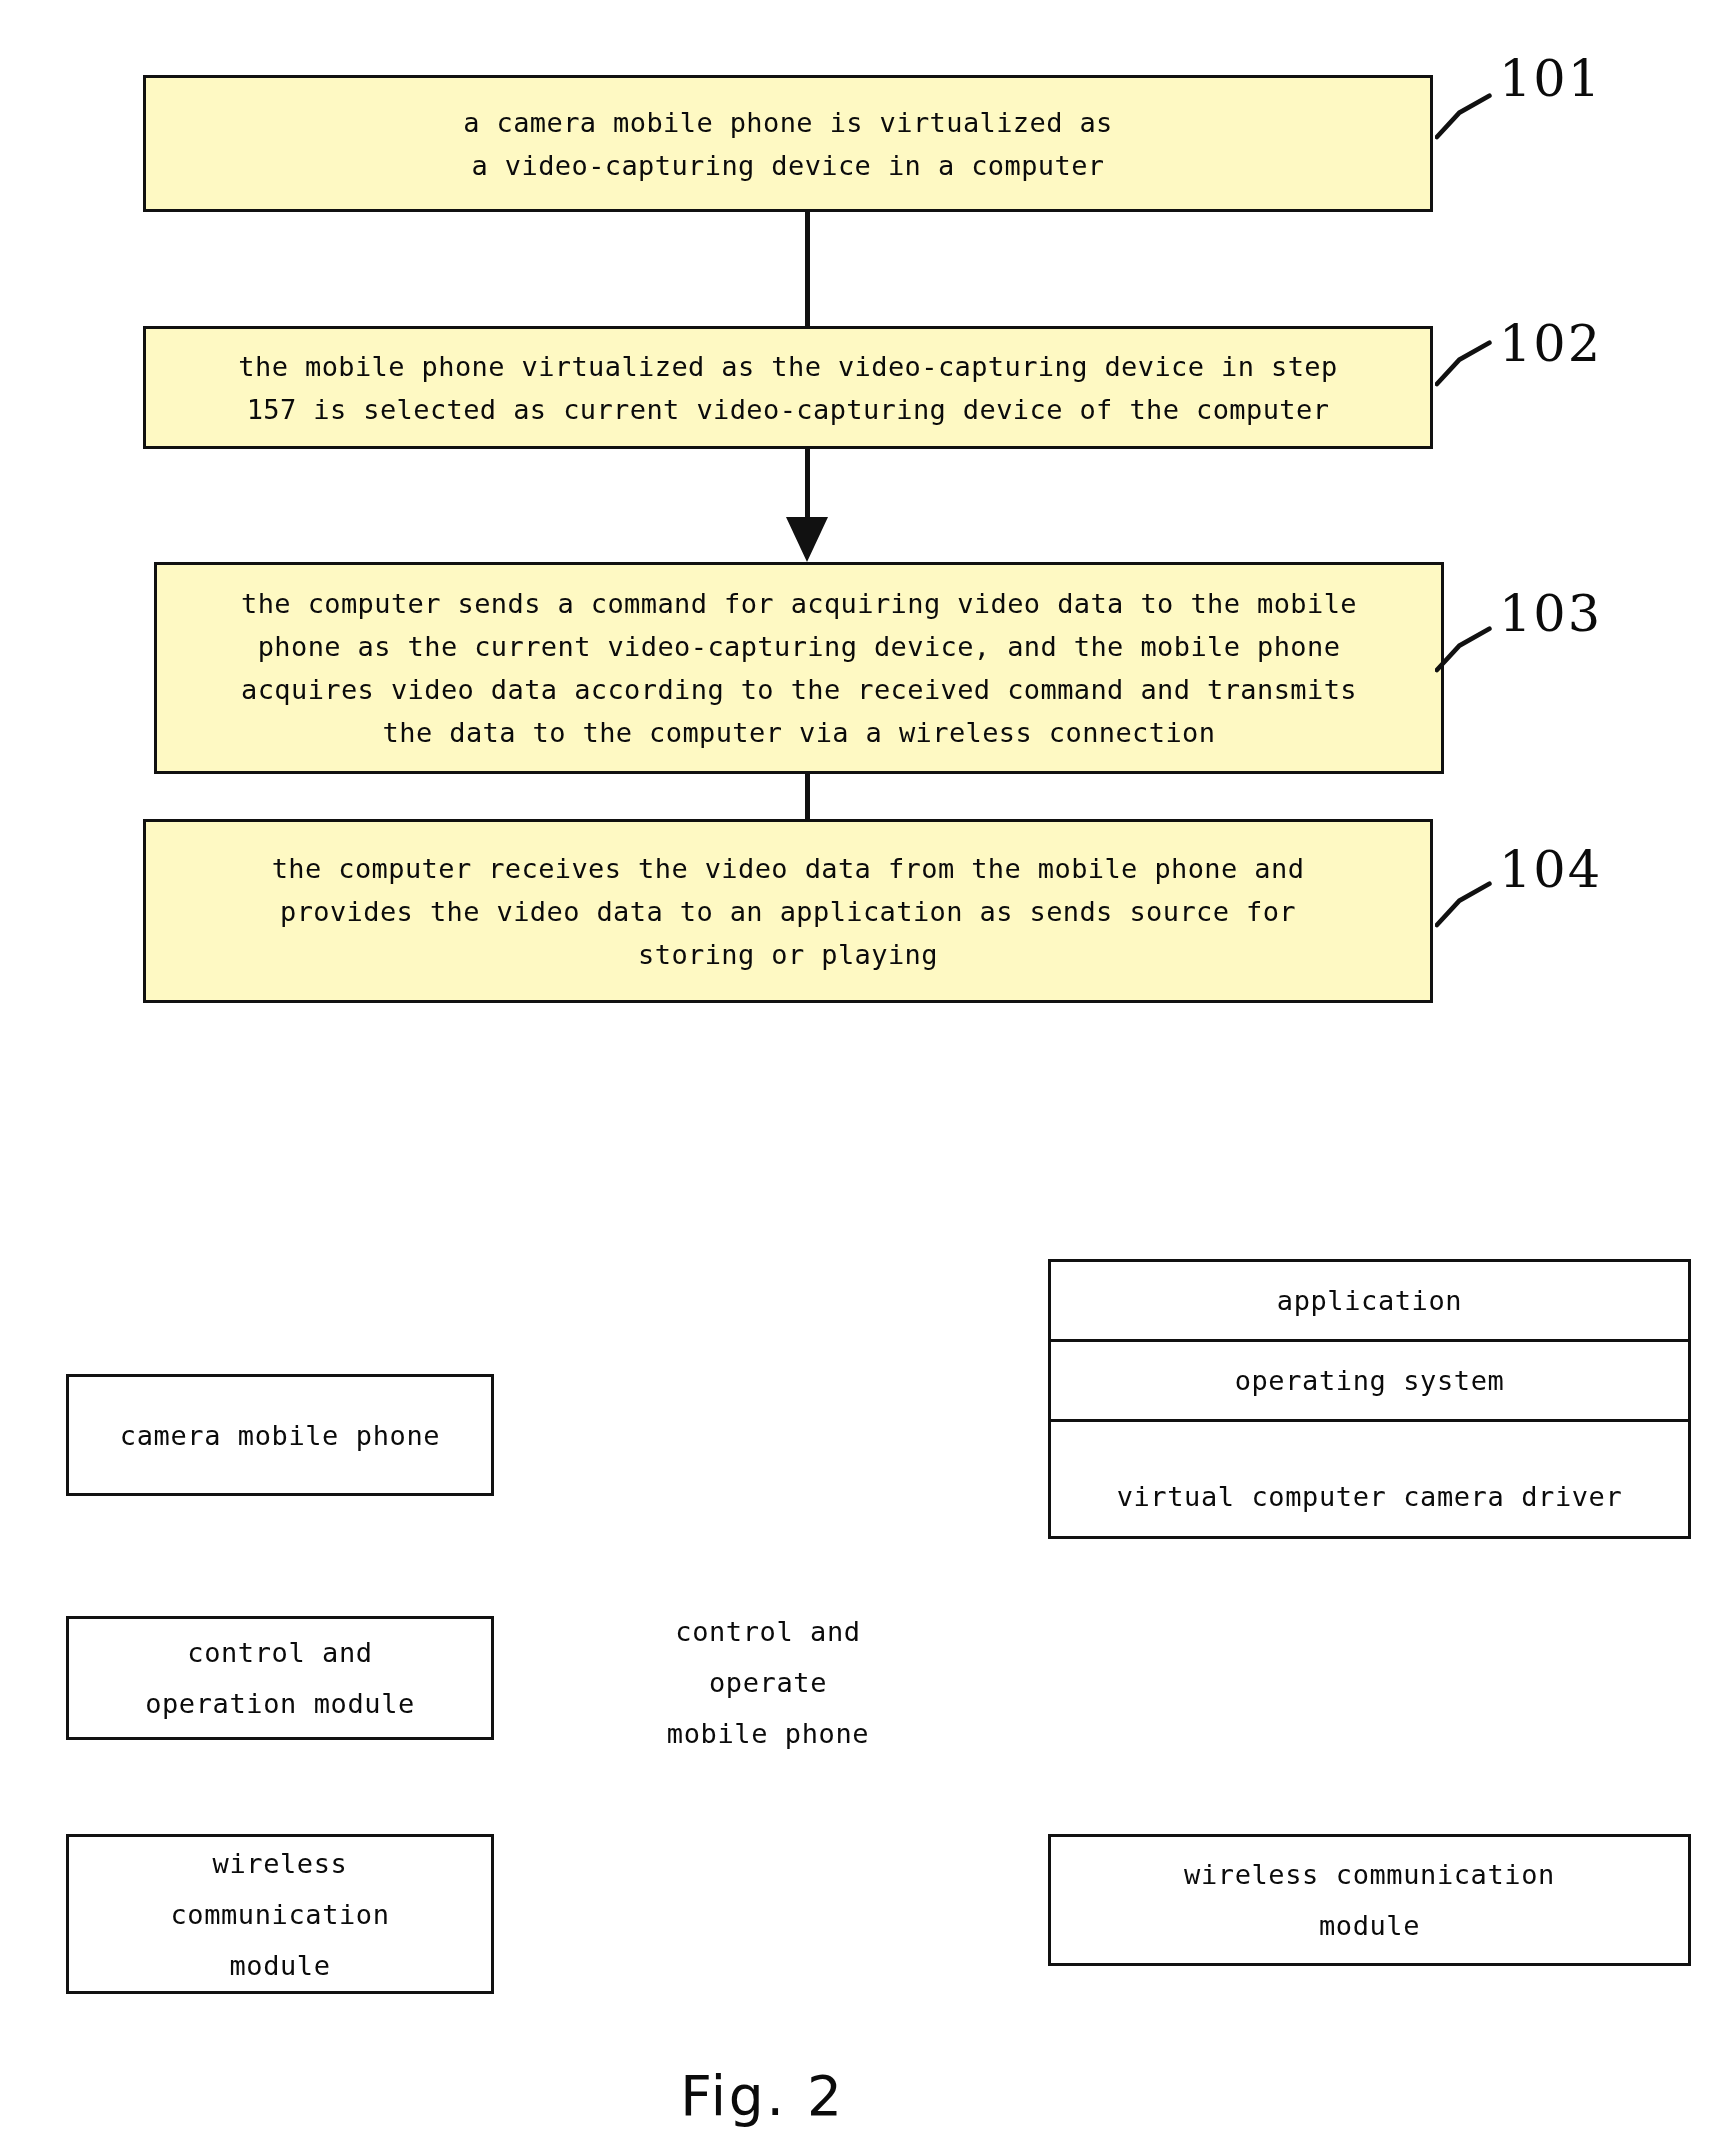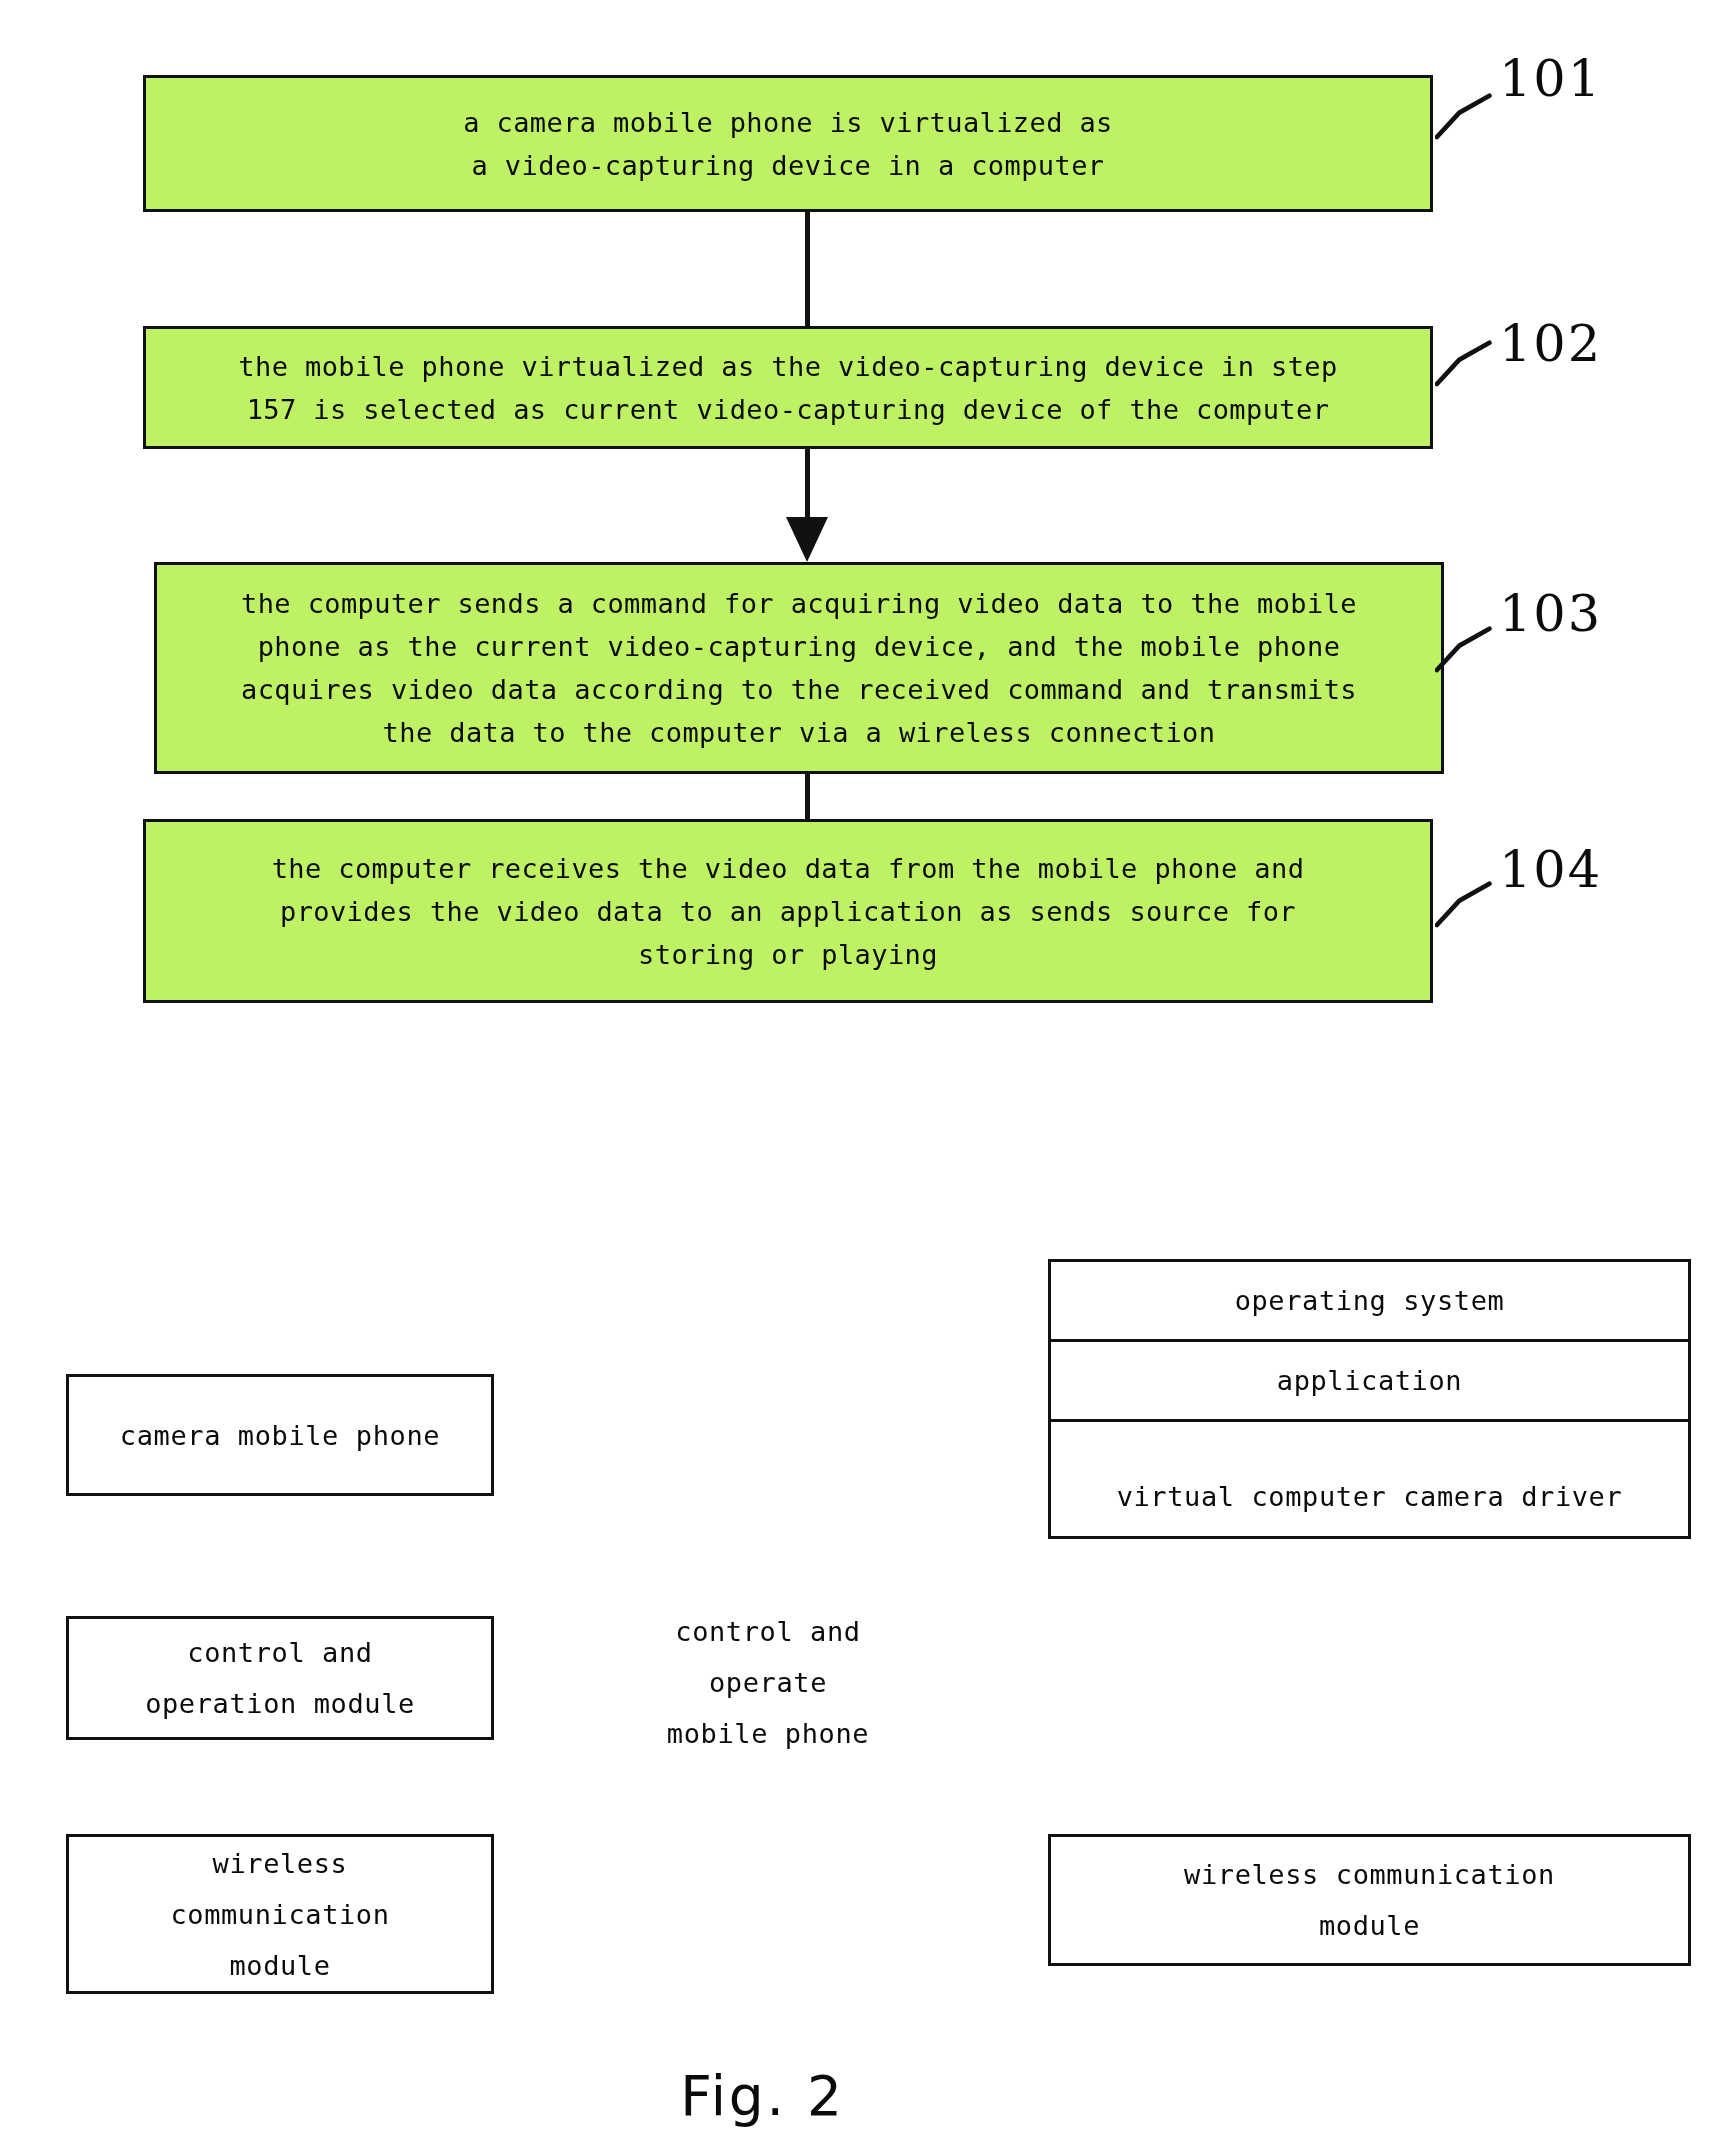--- a/index.html
+++ b/index.html
@@ -21,21 +21,21 @@
     position: absolute;
     left: 0; top: 0;
     width: 1731px;
     height: 1234px;
   }
 
   .flow-box {
     position: absolute;
     box-sizing: border-box;
     border: 3.8px solid #111111;
-    background: #bef264;
+    background: #fef9c3;
     display: flex;
     align-items: center;
     justify-content: center;
     text-align: center;
   }
   .flow-box .box-text {
     display: block;
     width: 100%;
     font-family: "DejaVu Sans Mono", monospace;
     font-size: 27px;
@@ -238,24 +238,24 @@
 communication
 module</span>
   </div>
 
   <div class="middle-label" style="left:603px; top:372px; width:330px;">control and
 operate
 mobile phone</div>
 
   <div class="stack" style="left:1048px; top:24.5px; width:643px; height:280px;">
     <div class="stack-layer">
-      <span class="box-text">operating system</span>
+      <span class="box-text">application</span>
     </div>
     <div class="stack-layer">
-      <span class="box-text">application</span>
+      <span class="box-text">operating system</span>
     </div>
     <div class="stack-layer">
       <span class="box-text">virtual computer camera driver</span>
     </div>
   </div>
 
   <div class="block-box" style="left:1048px; top:600px; width:643px; height:132px;">
     <span class="box-text">wireless communication
 module</span>
   </div>

